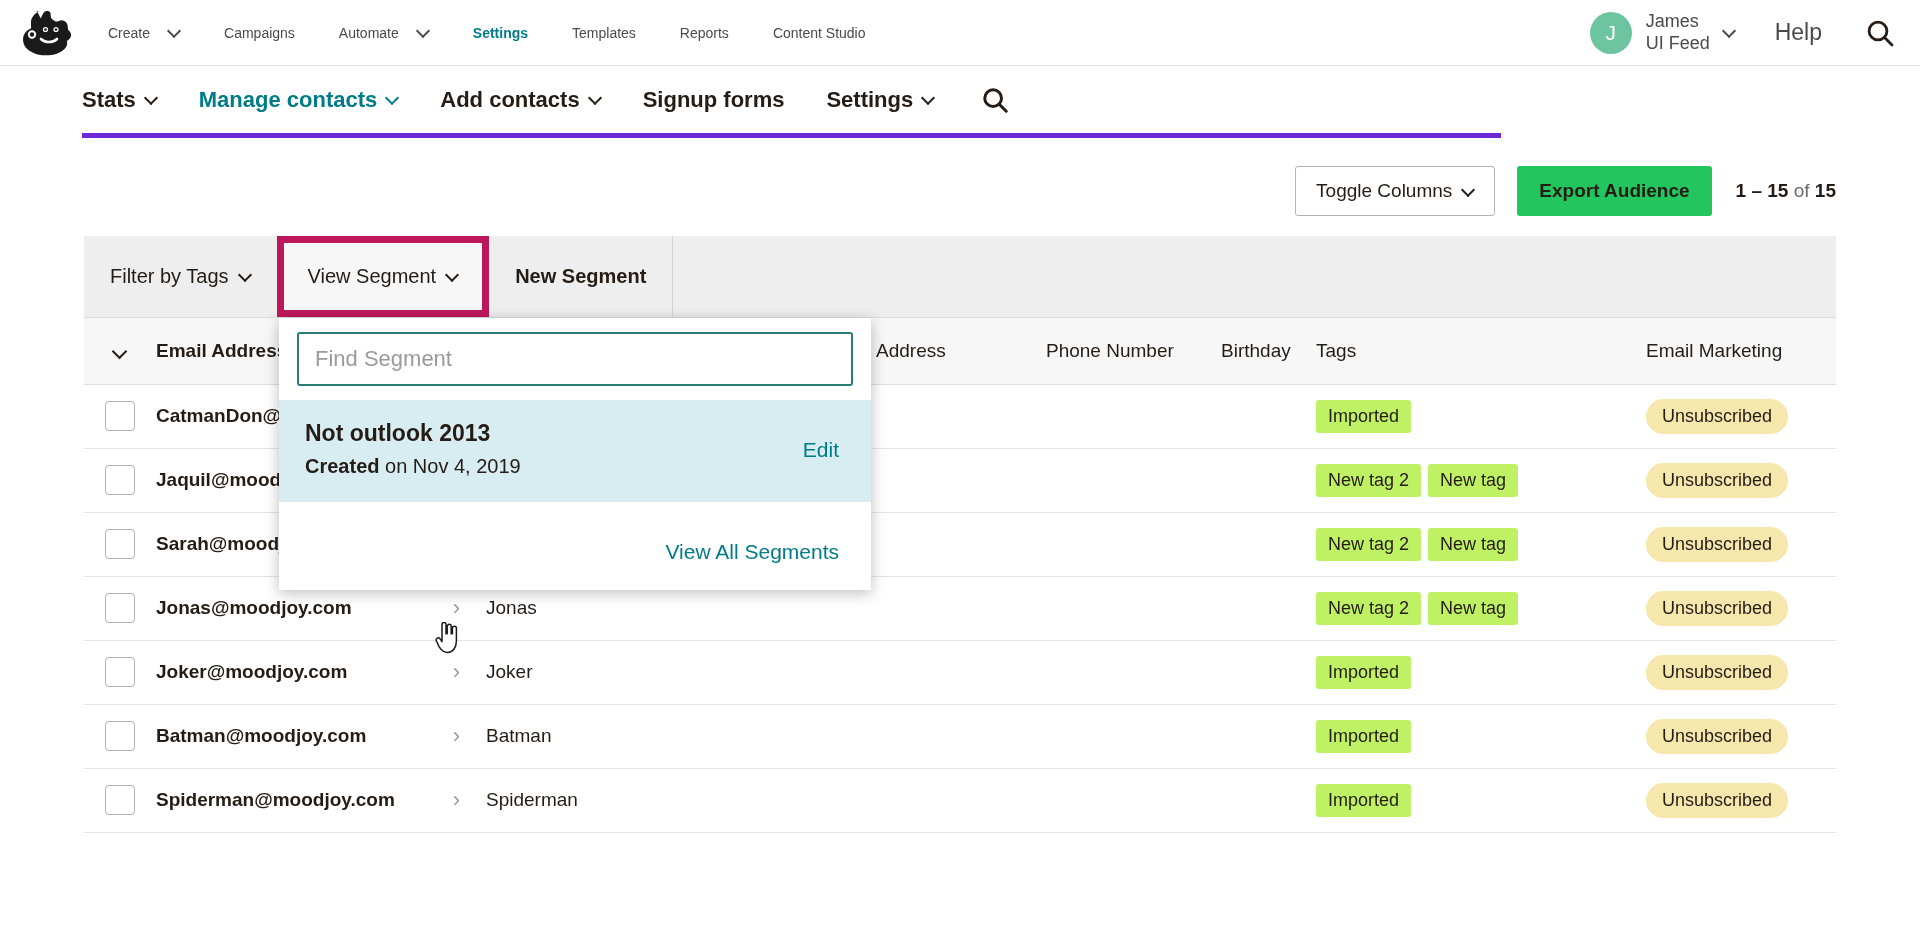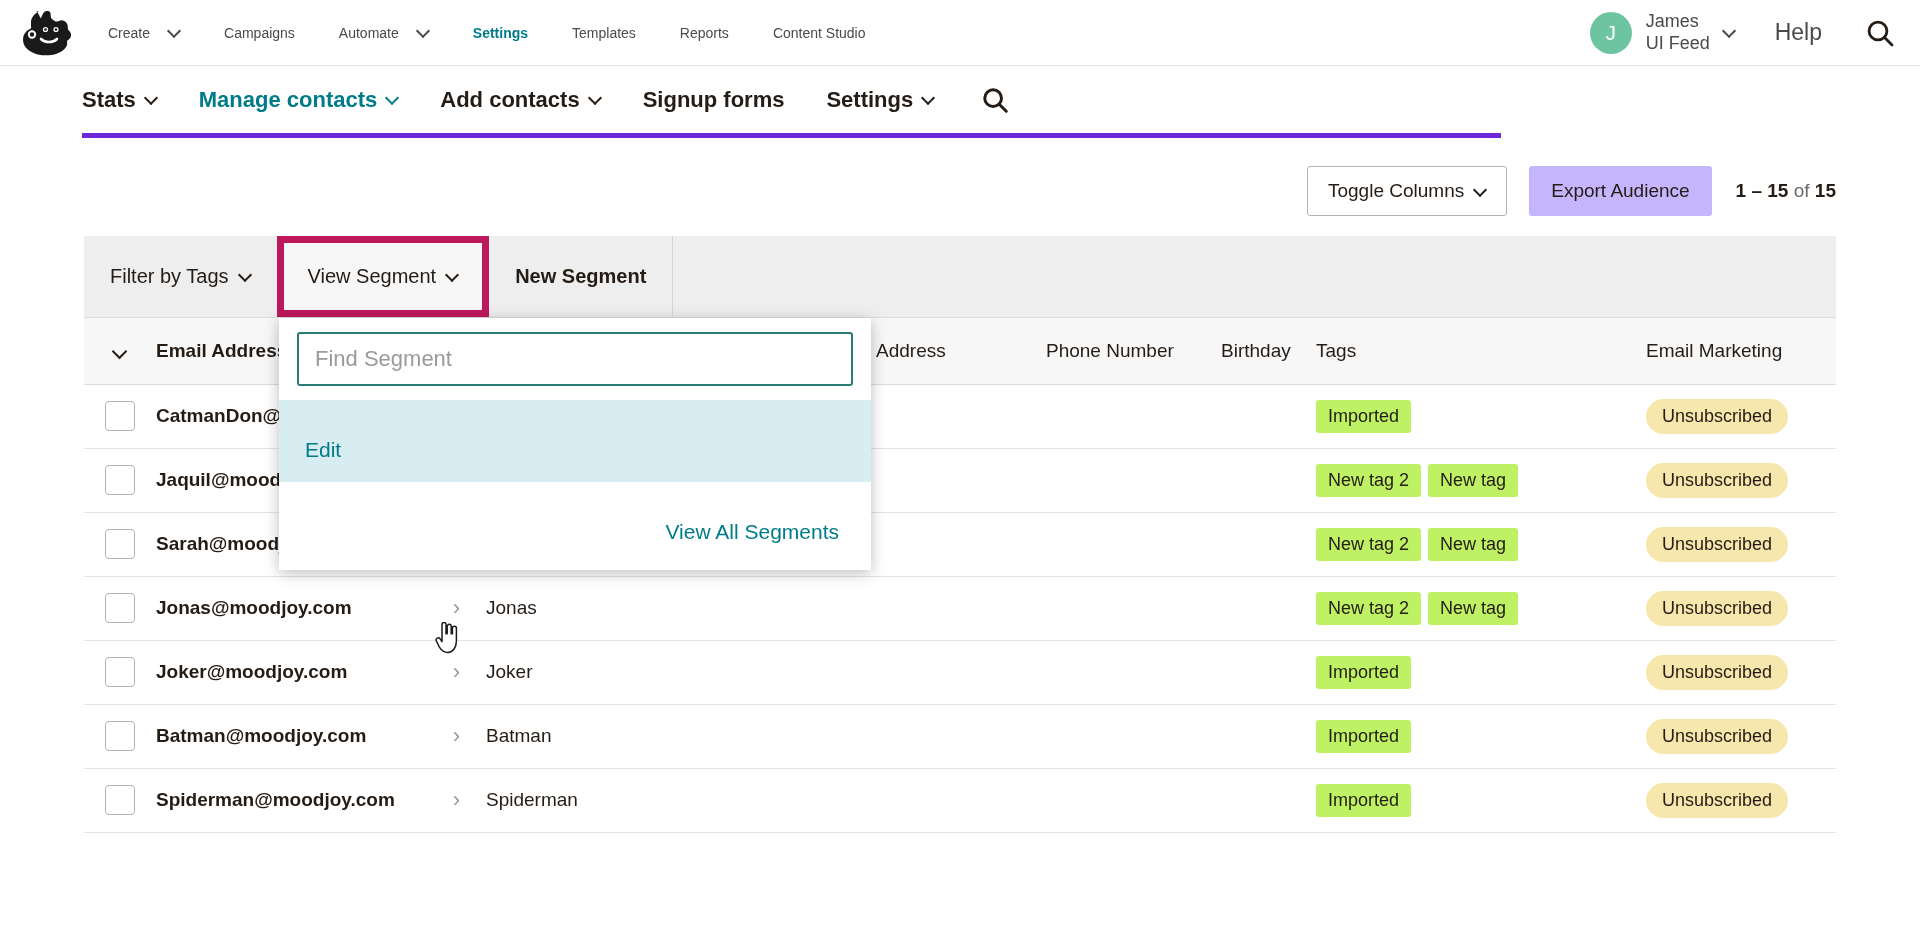--- a/index.html
+++ b/index.html
@@ -115,25 +115,25 @@
     background: #fff;
     border-radius: 3px;
     font-size: 19px;
     color: #241c15;
     padding: 13px 20px;
     display: flex; align-items: center; gap: 11px;
     cursor: pointer;
     font-family: inherit;
   }
   .btn-export {
-    background: #c4b5fd;
+    background: #22c55e;
     border: none;
     border-radius: 3px;
     font-size: 19px;
-    font-weight: 400;
+    font-weight: 700;
     color: #241c15;
     padding: 14px 22px;
     margin-left: 22px;
     cursor: pointer;
     font-family: inherit;
   }
   .pager {
     margin-left: 24px;
     font-size: 19px;
     color: #241c15;
@@ -550,20 +550,24 @@
           <td class="col-mkt"><span class="status-pill">Unsubscribed</span></td>
         </tr>
       </tbody>
   </table>
 
   <div class="seg-dropdown">
     <div class="seg-search-wrap">
       <input class="seg-search" type="text" placeholder="Find Segment" style="">
     </div>
     <div class="seg-item">
+      <div>
+        <div class="seg-title">Not outlook 2013</div>
+        <div class="seg-sub"><b>Created</b><span> on Nov 4, 2019</span></div>
+      </div>
       <div class="seg-edit">Edit</div>
     </div>
     <div class="seg-footer">
       <span class="seg-all">View All Segments</span>
     </div>
   </div>
 
   <div class="cursor-hand">
     <svg width="26" height="32" viewBox="0 0 26 32">
       <path d="M8 2.5c0-1.2.9-2.1 2-2.1s2 .9 2 2.1v9.3h1.2V4.4c0-1.2.9-2.1 2-2.1s2 .9 2 2.1v7.4h1.2V6.3c0-1.2.9-2.1 2-2.1s2 .9 2 2.1v12.4c0 6.6-3.3 11.7-8.6 11.7-4.1 0-6.3-1.9-8.6-5.6L2.4 19c-.6-1-.3-2.3.8-2.9 1-.6 2.3-.3 2.9.7l1.9 2.9V2.5z" fill="#fff" stroke="#1a1a1a" stroke-width="1.5" stroke-linejoin="round"></path>

